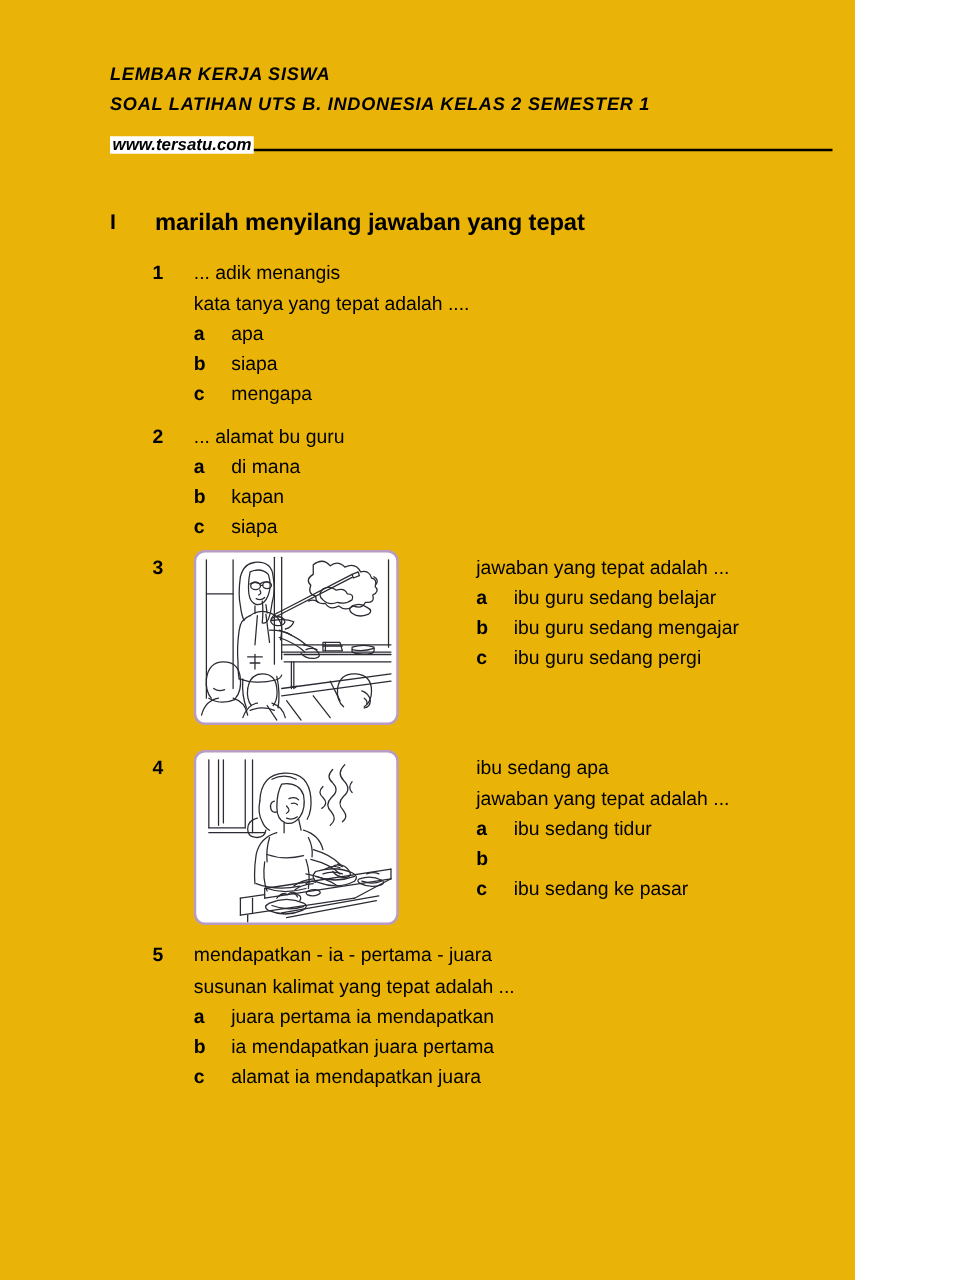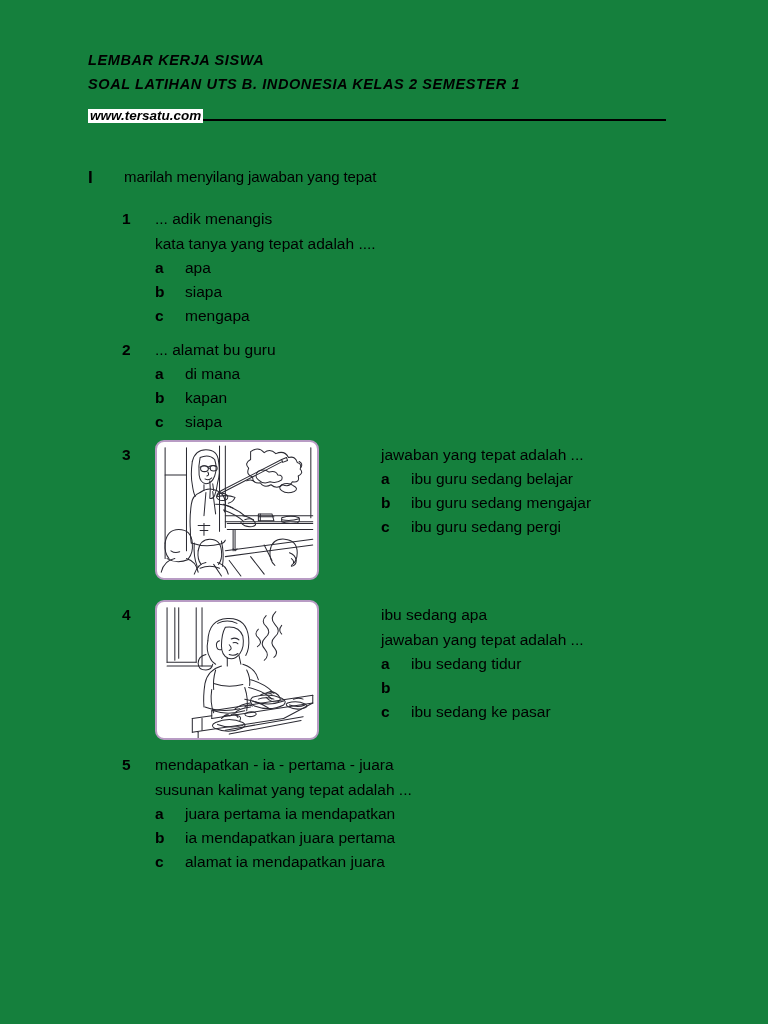--- a/index.html
+++ b/index.html
@@ -13,23 +13,23 @@
     height: 1024px;
     position: relative;
     font-family: "Liberation Sans", sans-serif;
     color: #000000;
     overflow: hidden;
   }
 
   .page {
     position: absolute;
     left: 0; top: 0;
-    width: 768px;
+    width: 684px;
     height: 1024px;
-    background: #15803d;
+    background: #eab308;
   }
 
   
   .header {
     position: absolute;
     left: 88px;
     top: 48px;
     width: 592px;
   }
   .hdr-line {
@@ -67,22 +67,22 @@
     width: 600px;
     display: flex;
   }
   .section-num {
     font-weight: bold;
     font-size: 17px;
     width: 36px;
     flex: 0 0 36px;
   }
   .section-title {
-    font-weight: normal;
-    font-size: 15px;
+    font-weight: bold;
+    font-size: 19px;
     letter-spacing: -0.1px;
   }
 
   
   .qlist {
     position: absolute;
     left: 0;
     top: 0;
     width: 768px;
   }

